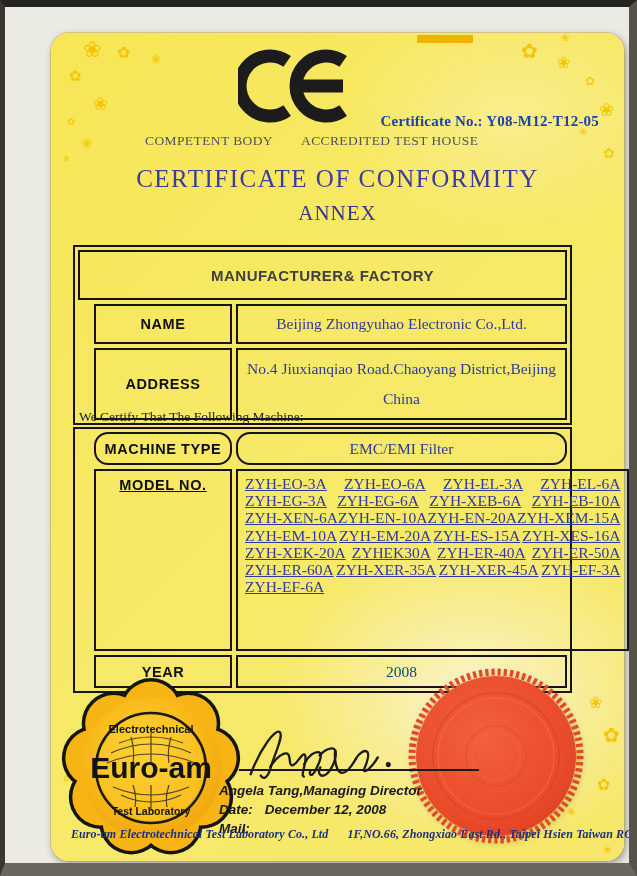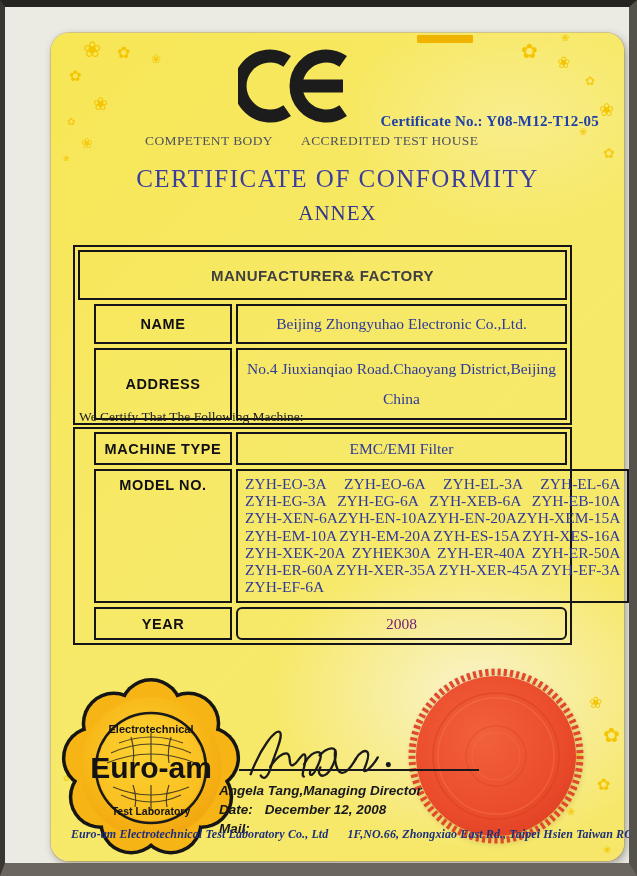--- a/index.html
+++ b/index.html
@@ -34,22 +34,22 @@
     border:2px solid #141419;padding:3px;}
   .trow{display:flex;gap:4px;margin-bottom:4px;}
   .trow:last-child{margin-bottom:0;}
   .cell{border:2px solid #141419;box-sizing:border-box;display:flex;align-items:center;justify-content:center;}
   .cell.hdr{flex:1;height:50px;font-family:"Liberation Sans",sans-serif;font-weight:bold;font-size:15px;color:#404040;letter-spacing:.5px;}
   .cell.lbl{width:138px;flex:none;font-family:"Liberation Sans",sans-serif;font-weight:bold;font-size:14.5px;color:#101014;letter-spacing:.6px;margin-left:16px;}
   .cell.val{flex:1;color:#2e3a9c;font-size:15.5px;}
   .t1-r1 .cell{height:40px;}
   .t1-r2 .cell{height:72px;}
   .addr-val{text-align:center;line-height:30px;}
-  .t2-r1 .cell{height:33px;}
-  .t2-r2 .cell{height:134px;}
+  .t2-r1 .cell{height:33px;border-radius:14px;}
+  .t2-r2 .cell{height:182px;text-decoration:underline;}
   .t2-r2 .lbl{align-items:flex-start;padding-top:6px;}
   .t2-r3 .cell{height:33px;}
   .models{flex-direction:column;justify-content:flex-start;align-items:stretch;
     padding:4px 7px;color:#1e2530;font-size:13.6px;}
   .model-row{display:flex;justify-content:space-between;line-height:17.2px;white-space:nowrap;}
   .model-row.single{justify-content:flex-start;}
   .certify{position:absolute;left:74px;top:402px;color:#1c1c22;font-size:13.5px;}
   .badge{position:absolute;left:56px;top:666px;}
   .seal{position:absolute;left:402px;top:660px;filter:drop-shadow(1px 2px 2px rgba(120,90,20,.25));}
   .signature{position:absolute;left:240px;top:712px;transform:rotate(-4deg);}
@@ -177,21 +177,21 @@
             <span>ZYH-XER-45A</span>
             <span>ZYH-EF-3A</span>
           </div>
           <div class="model-row single">
             <span>ZYH-EF-6A</span>
           </div>
         </div>
     </div>
     <div class="trow t2-r3">
       <div class="cell lbl">YEAR</div>
-      <div class="cell val" style="color:#701a75;border-radius:6px;">2008</div>
+      <div class="cell val" style="color:#0c4a6e;">2008</div>
     </div>
   </div>
 
   <svg class="badge" width="182" height="190" viewBox="0 0 182 190">
     <defs>
       <radialGradient id="bgold" cx="45%" cy="38%" r="75%">
         <stop offset="0%" stop-color="#fcd435"></stop>
           <stop offset="60%" stop-color="#f7b515"></stop>
           <stop offset="100%" stop-color="#ee9d0e"></stop>
       </radialGradient>

